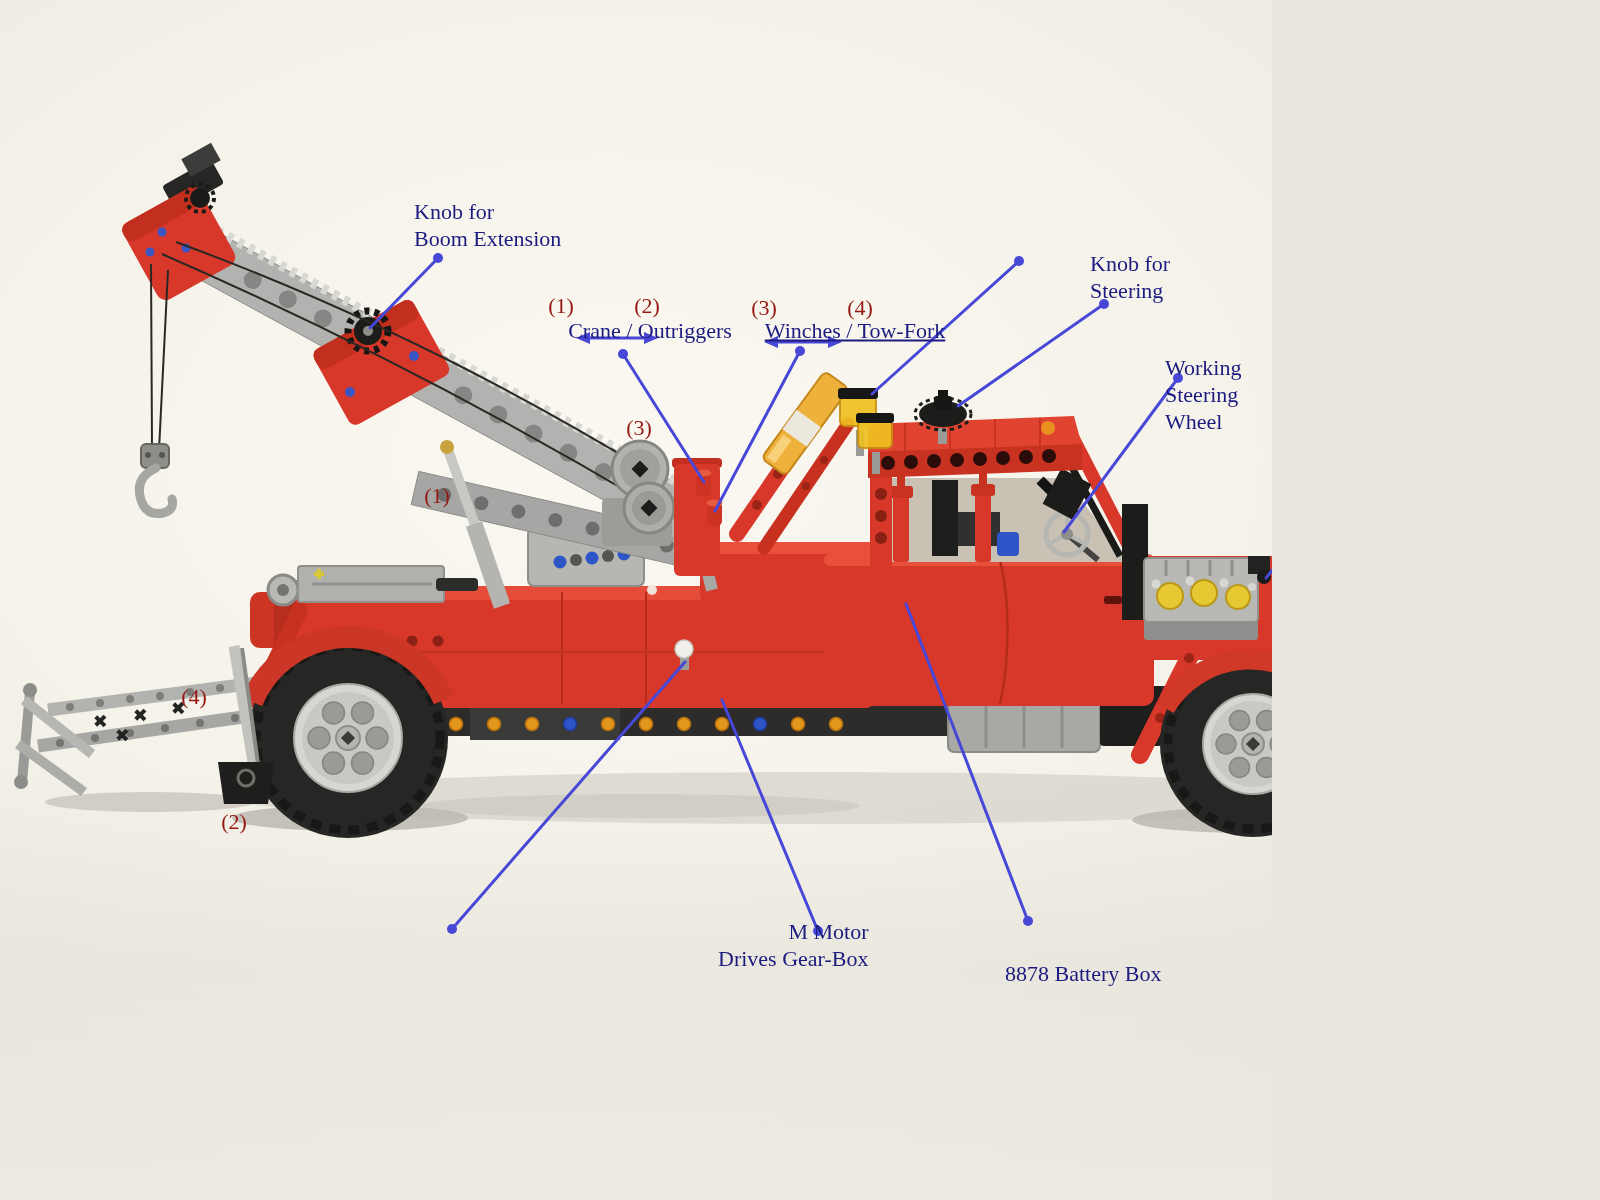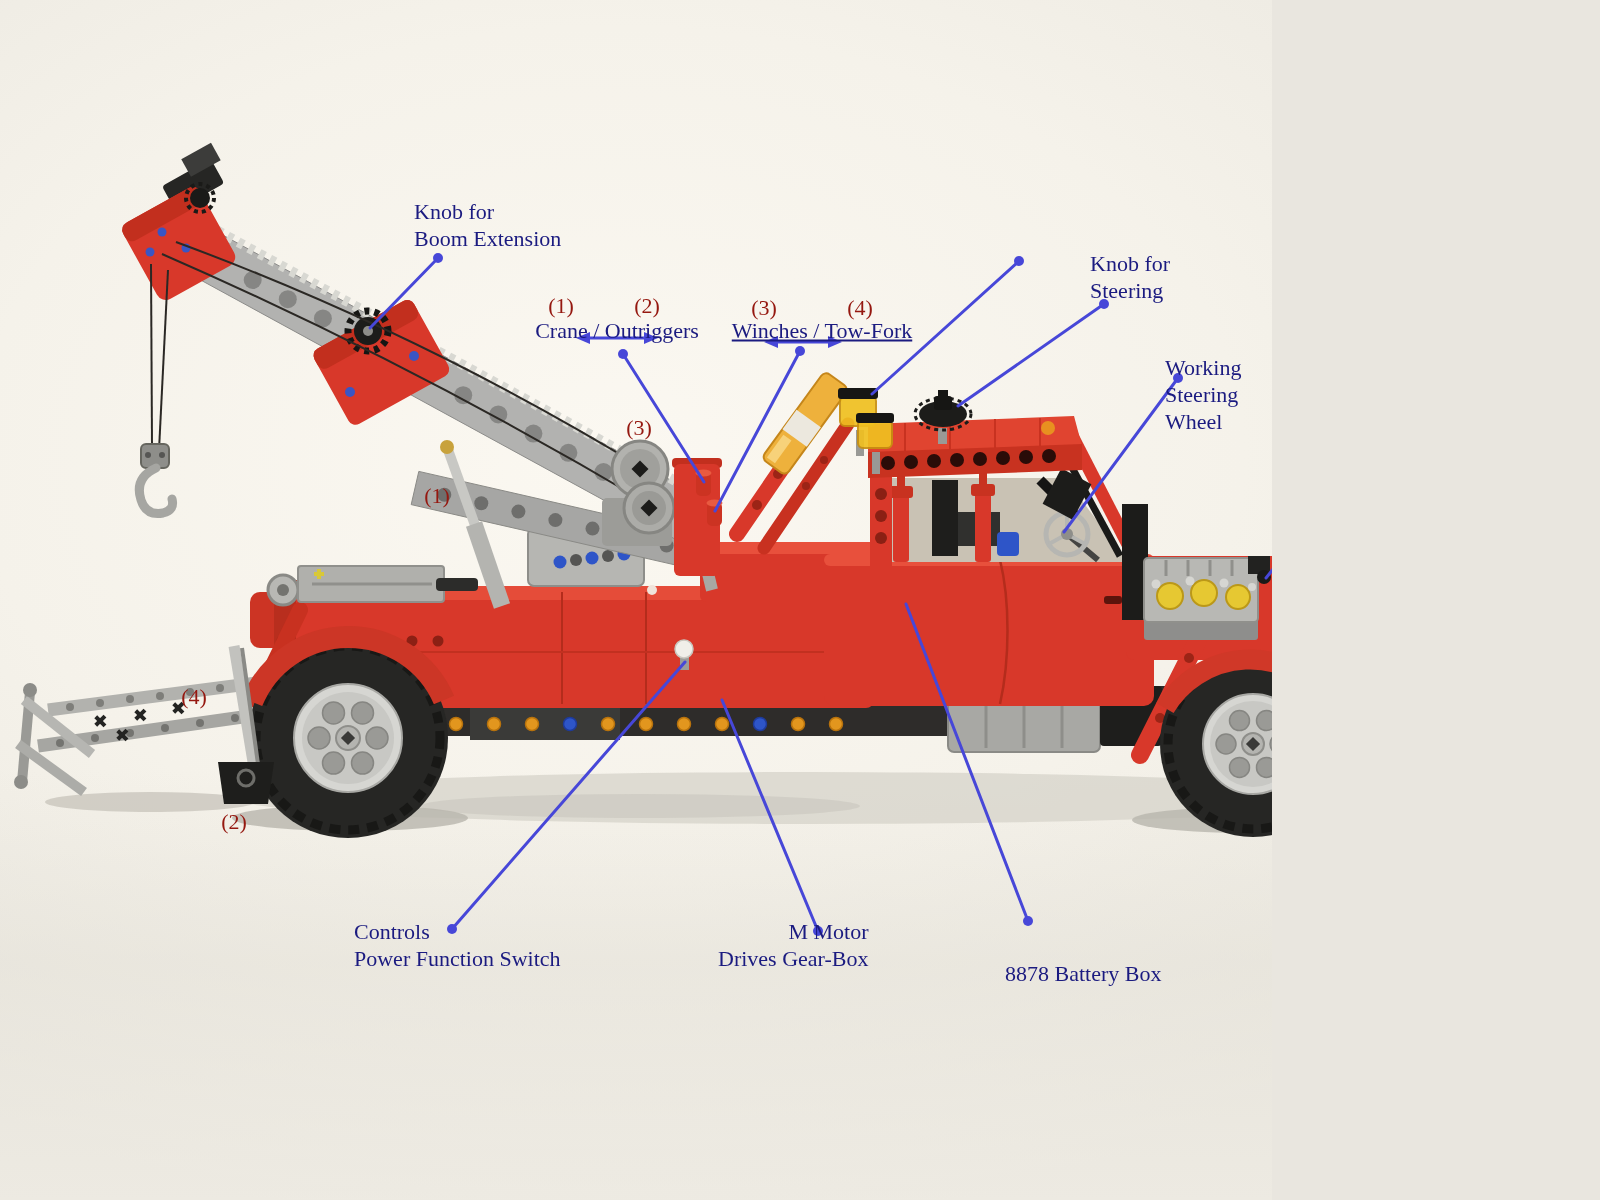--- a/index.html
+++ b/index.html
@@ -14,21 +14,21 @@
     background:linear-gradient(180deg, rgba(242,239,231,0) 0%, rgba(228,225,216,.55) 45%, rgba(238,235,227,.65) 100%);
     z-index:0;
   }
   svg.layer{position:absolute;left:0;top:0;}
   #scene{z-index:1;}
   #annot{z-index:2;}
   .lbl{
     position:absolute;z-index:3;font-size:22px;line-height:27px;
     color:#1b1b80;white-space:pre-line;
   }
-  .lbl.center{transform:translate(-50%,-50%);text-align:right;white-space:nowrap;}
+  .lbl.center{transform:translate(-50%,-50%);text-align:right;white-space:nowrap;margin-left:33px;}
   .mark{
     position:absolute;z-index:3;transform:translate(-50%,-50%);
     font-size:22px;line-height:24px;color:#951810;white-space:nowrap;
   }
 </style>
 </head>
 <body>
 
 <div class="stage">
   <div class="floor"></div>
@@ -487,18 +487,16 @@
   <div class="lbl" style="left:1090px;top:250px;">Knob for
 Steering</div>
   <div class="lbl" style="left:1165px;top:322px;margin-top:32px;">Working
 Steering Wheel</div>
 
   <span class="mark" style="left:639px;top:428px;">(3)</span>
   <span class="mark" style="left:437px;top:496px;">(1)</span>
   <span class="mark" style="left:194px;top:697px;">(4)</span>
   <span class="mark" style="left:234px;top:822px;">(2)</span>
 
-  <div class="lbl" style="left:354px;top:918px;">Controls
-Power Function Switch</div>
   <div class="lbl" style="left:718px;top:918px;text-align:right;">M Motor
 Drives Gear-Box</div>
   <div class="lbl" style="left:1005px;top:960px;">8878 Battery Box</div>
 </div>
 
 </body></html>

